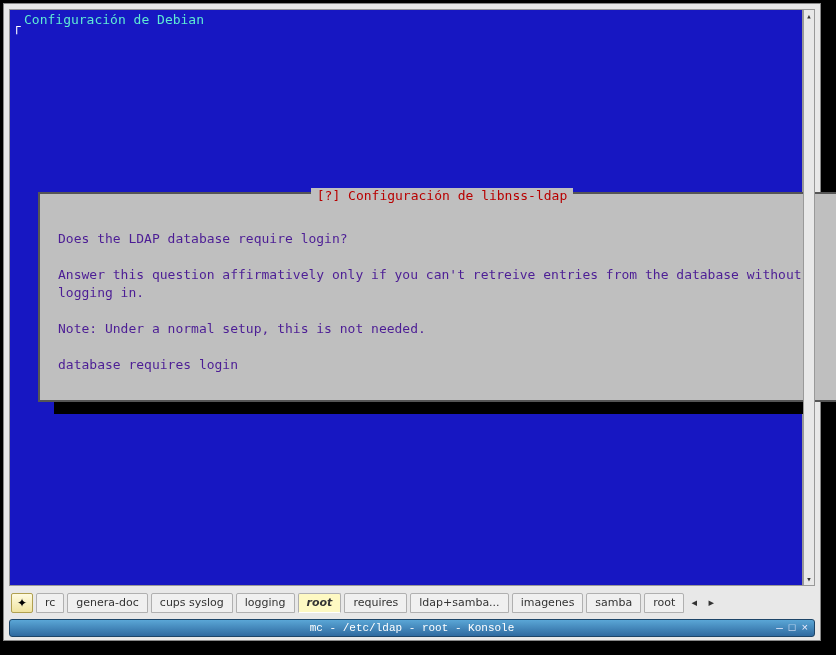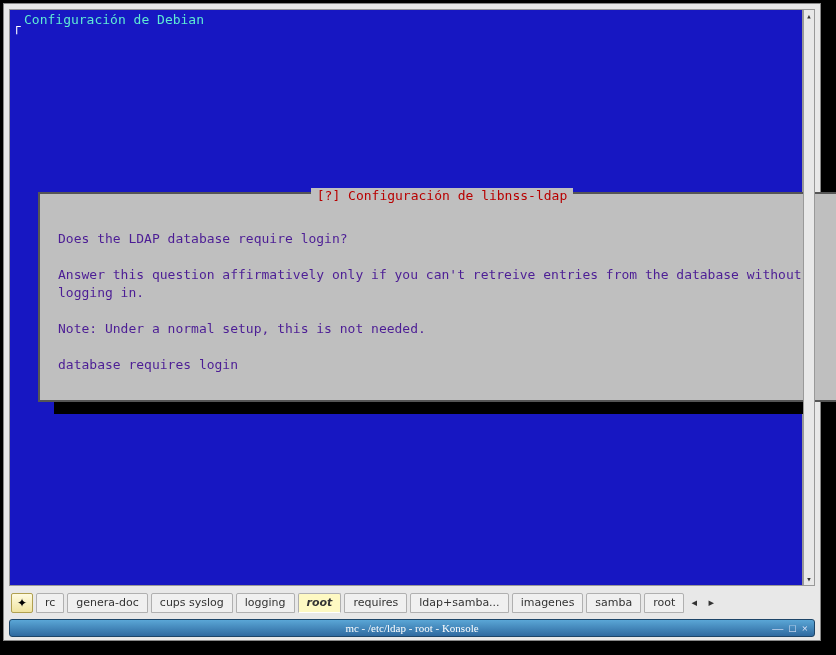--- a/index.html
+++ b/index.html
@@ -150,21 +150,21 @@
   }
   .titlebar {
     position: absolute;
     bottom: 3px; left: 5px; right: 5px;
     height: 18px;
     background: linear-gradient(#5aa6d6,#2f6aa0);
     border: 1px solid #1d4568;
     border-radius: 3px;
     display: flex; align-items: center; justify-content: center;
     color: #fff;
-    font-family: Liberation Serif, serif;
+    font-family: Liberation Mono, monospace;
     font-size: 11px;
     position: absolute;
   }
   .titlebar-text { flex: 1; text-align: center; }
   .titlebar-controls {
     position: absolute; right: 6px;
     display: flex; gap: 6px;
     font-size: 11px; color: #eef;
   }
   .tcontrol { cursor: pointer; }

